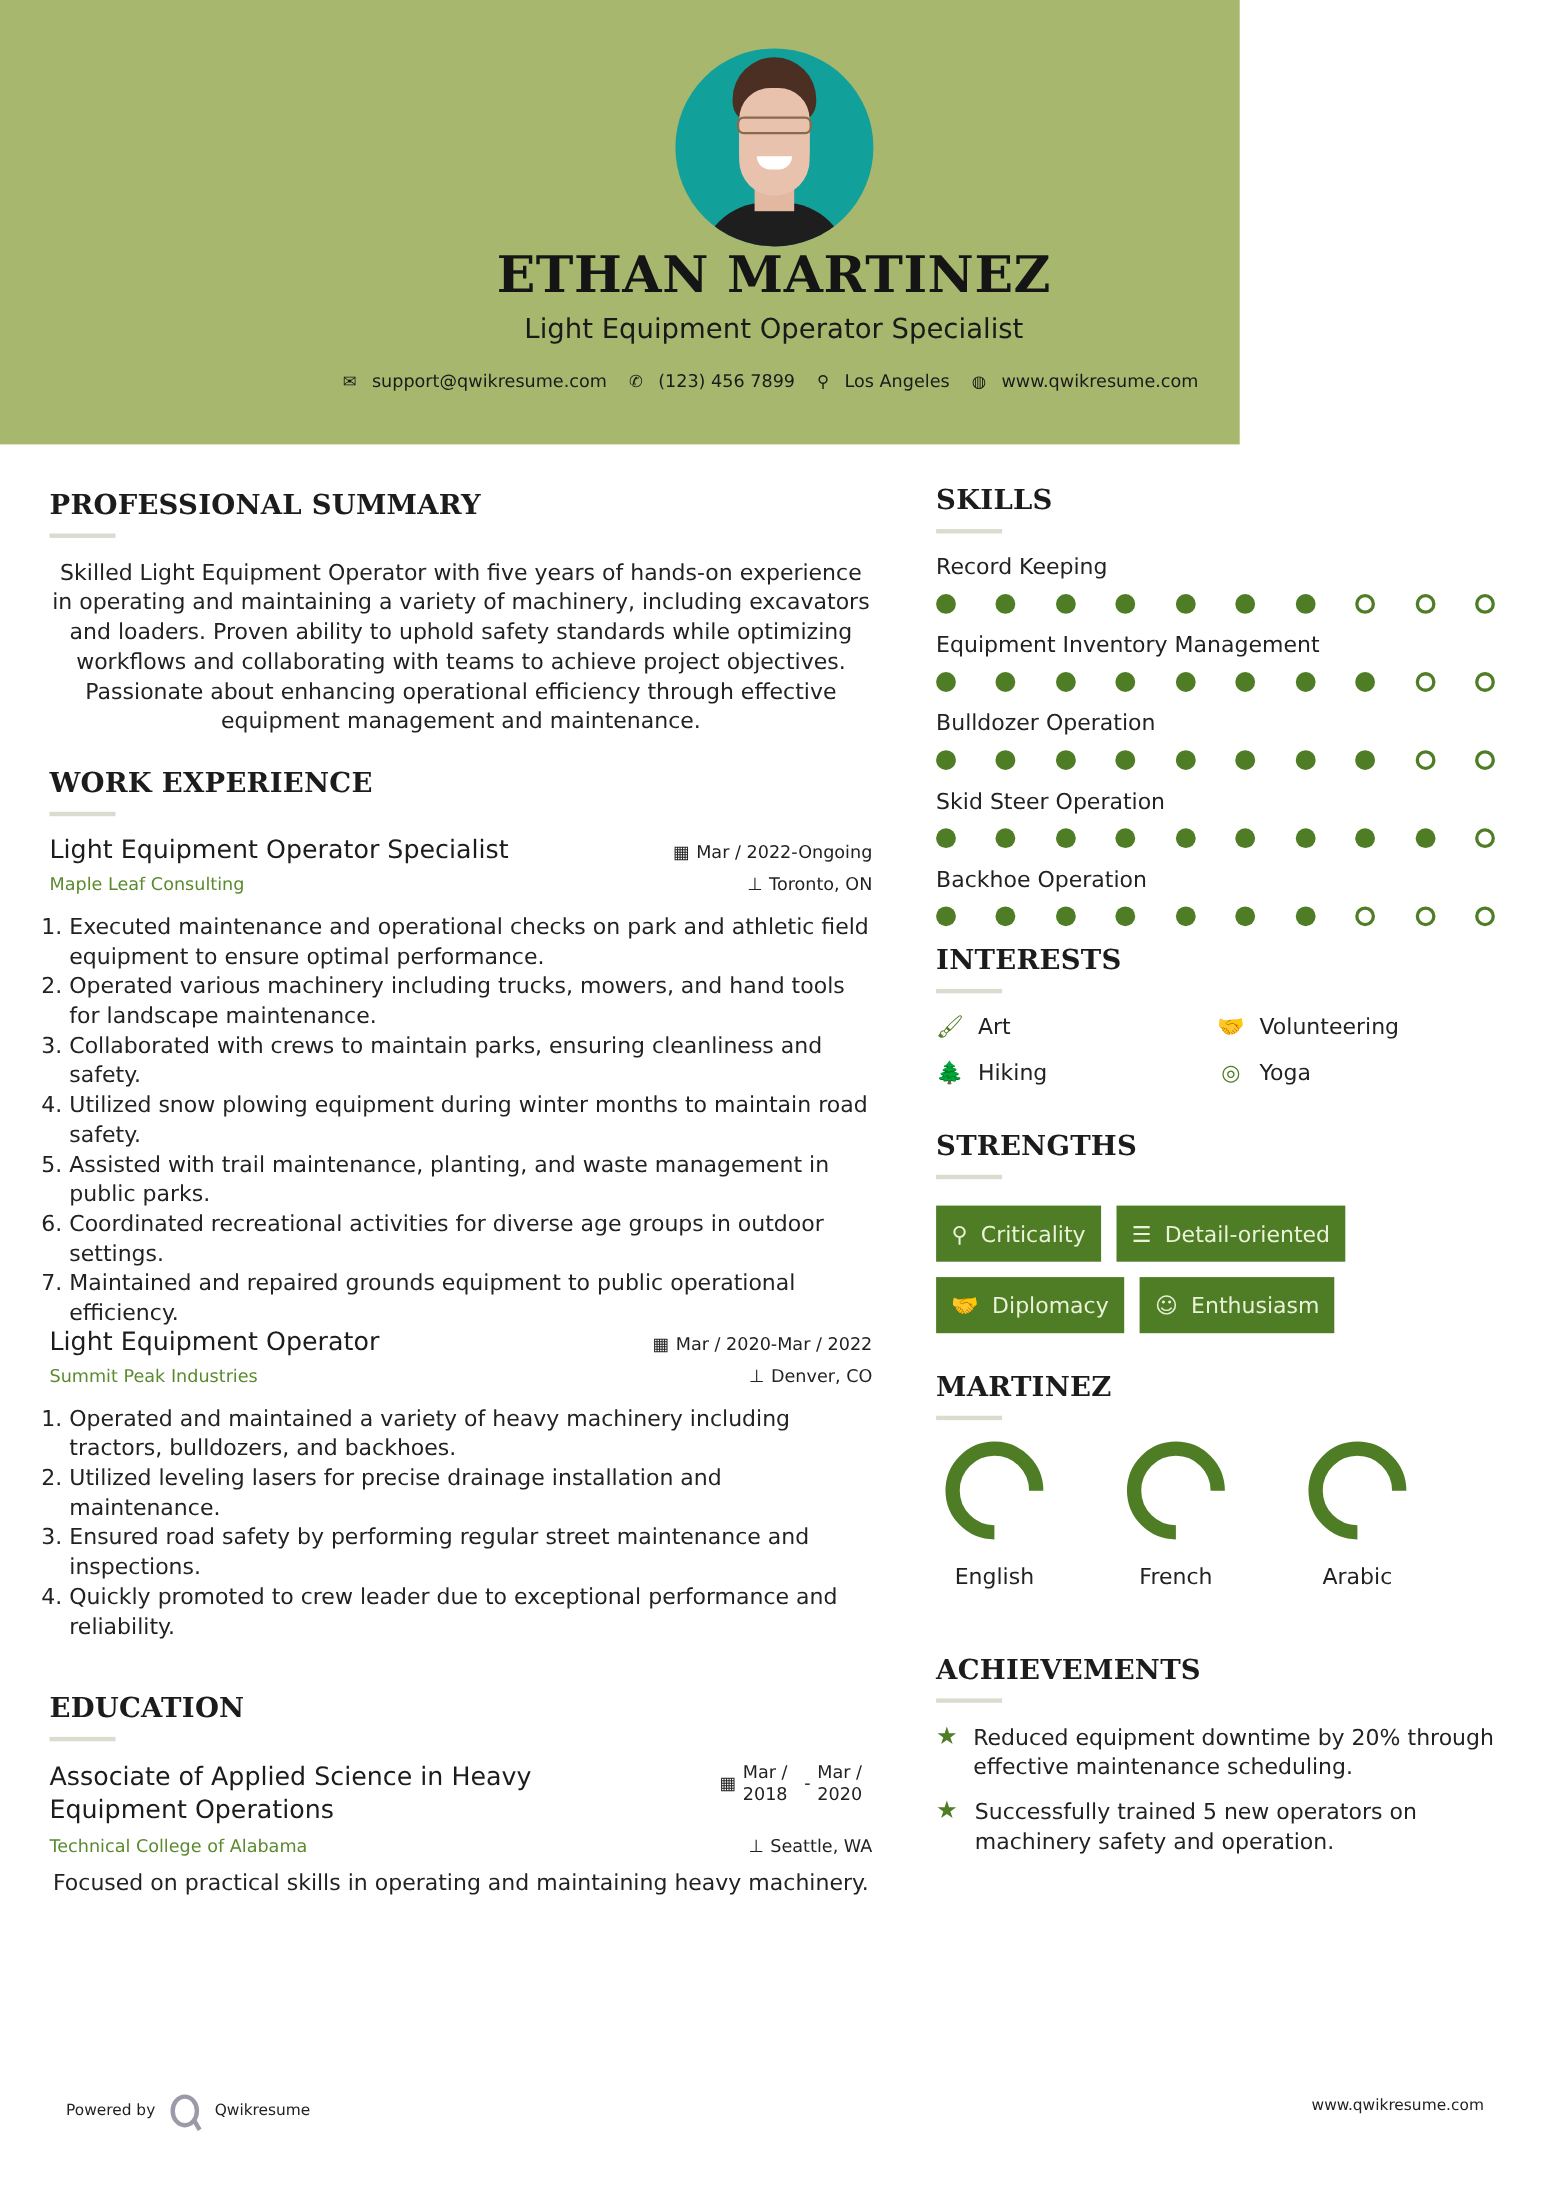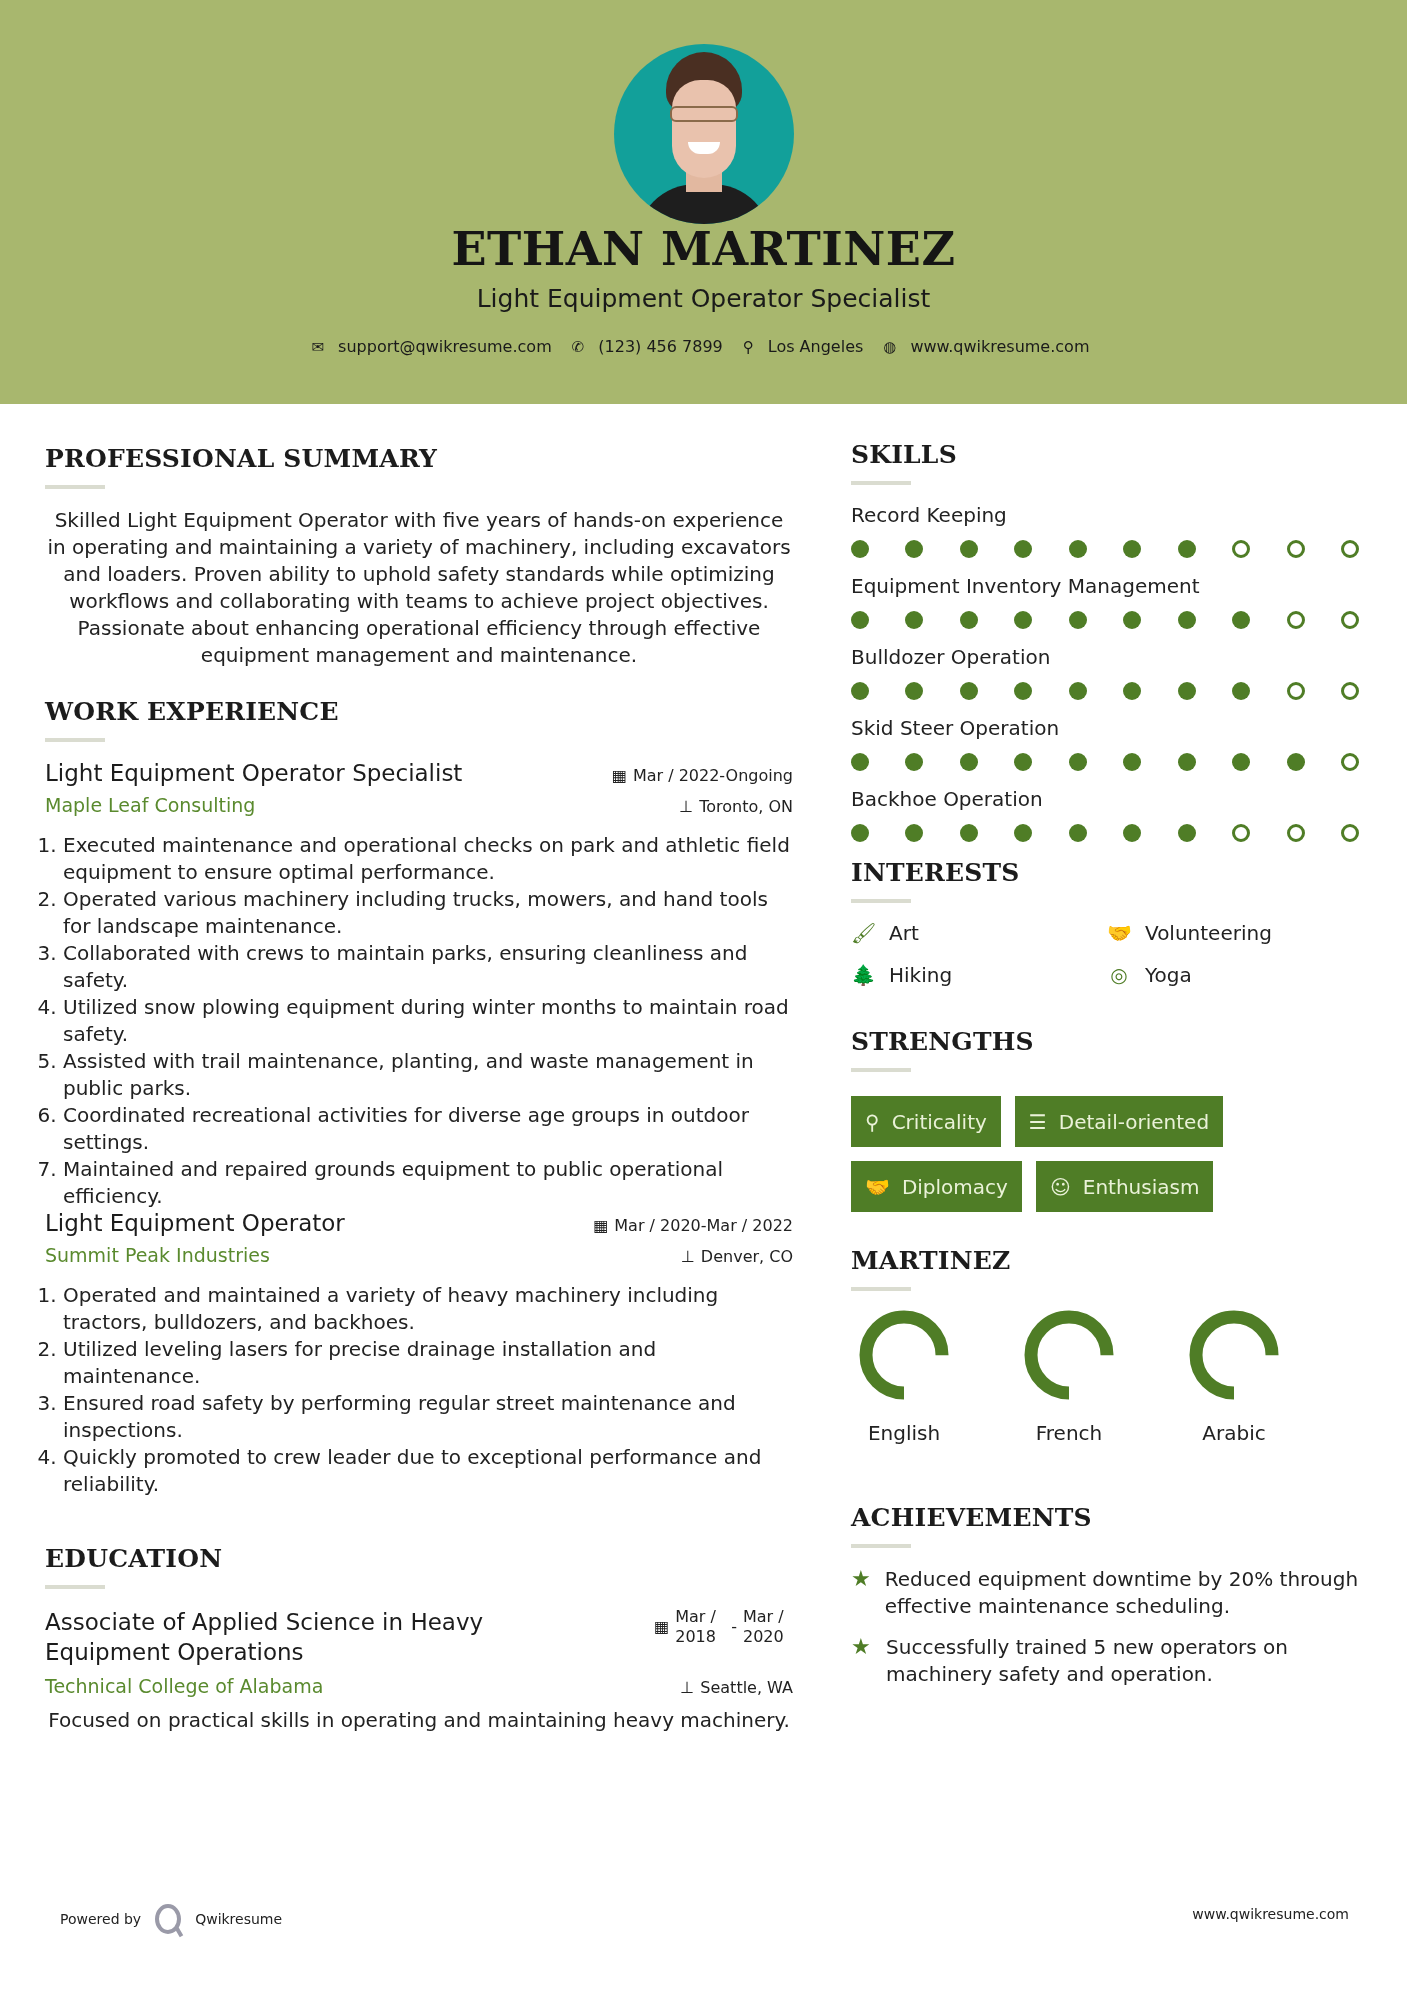--- a/index.html
+++ b/index.html
@@ -1,20 +1,20 @@
 <!DOCTYPE html>
 <html><head>
   <meta charset="utf-8">
   <style>
     * { box-sizing: border-box; margin: 0; padding: 0; }
     html, body { width: 1407px; height: 1990px; background: #ffffff; }
     body { font-family: "DejaVu Sans", sans-serif; color: #222; position: relative; overflow: hidden; }
 
     .header {
-      position: absolute; left: 0; top: 0; width: 1407px; height: 404px;
+      position: absolute; left: 0; top: 0; width: 1127px; height: 404px;
       background: #a8b76e;
     }
     .photo {
       position: absolute; left: 614px; top: 44px; width: 180px; height: 180px;
       border-radius: 50%; background: #12a09a; overflow: hidden;
     }
     .photo .hair { position: absolute; left: 52px; top: 8px; width: 76px; height: 60px; border-radius: 40px 40px 20px 20px; background: #4a2f22; }
     .photo .face { position: absolute; left: 58px; top: 28px; width: 64px; height: 98px; border-radius: 30px 30px 34px 34px; background: #e9c2ad; }
     .photo .glasses { position: absolute; left: 56px; top: 62px; width: 68px; height: 16px; border: 2px solid #8a6a4a; border-radius: 6px; }
     .photo .smile { position: absolute; left: 74px; top: 98px; width: 32px; height: 12px; border-radius: 0 0 16px 16px; background: #fff; }
@@ -47,21 +47,21 @@
     }
     .sec-rule { width: 60px; height: 4px; background: #dadcd0; margin-top: 12px; margin-bottom: 18px; }
 
     .para { font-size: 20px; line-height: 27px; color: #222; text-align: center; }
 
     .job { margin-top: 0; }
     .job-head { display: flex; justify-content: space-between; align-items: baseline; }
     .job-title { font-size: 23px; color: #1c1c1c; }
     .job-date { font-size: 16px; color: #222; display: flex; align-items: center; gap: 6px; }
     .job-sub { display: flex; justify-content: space-between; align-items: baseline; margin-top: 8px; }
-    .company { font-size: 19px; color: #5a8a2e; }
+    .company { font-size: 16px; color: #5a8a2e; }
     .loc { font-size: 16px; color: #222; display: flex; align-items: center; gap: 6px; }
     ol.bullets { margin-top: 16px; padding-left: 18px; font-size: 20px; line-height: 27px; color: #222; }
     ol.bullets li { padding-left: 0; }
 
     .skill-label { font-size: 20px; color: #222; }
     .dots { display: flex; justify-content: space-between; width: 508px; margin-top: 13px; margin-bottom: 16px; padding-left: 0; }
     .dot { width: 18px; height: 18px; border-radius: 50%; background: #4f7d26; }
     .dot.empty { background: #fff; border: 3px solid #4f7d26; }
 
     .interests { display: grid; grid-template-columns: 256px 256px; row-gap: 18px; margin-top: 4px; }

